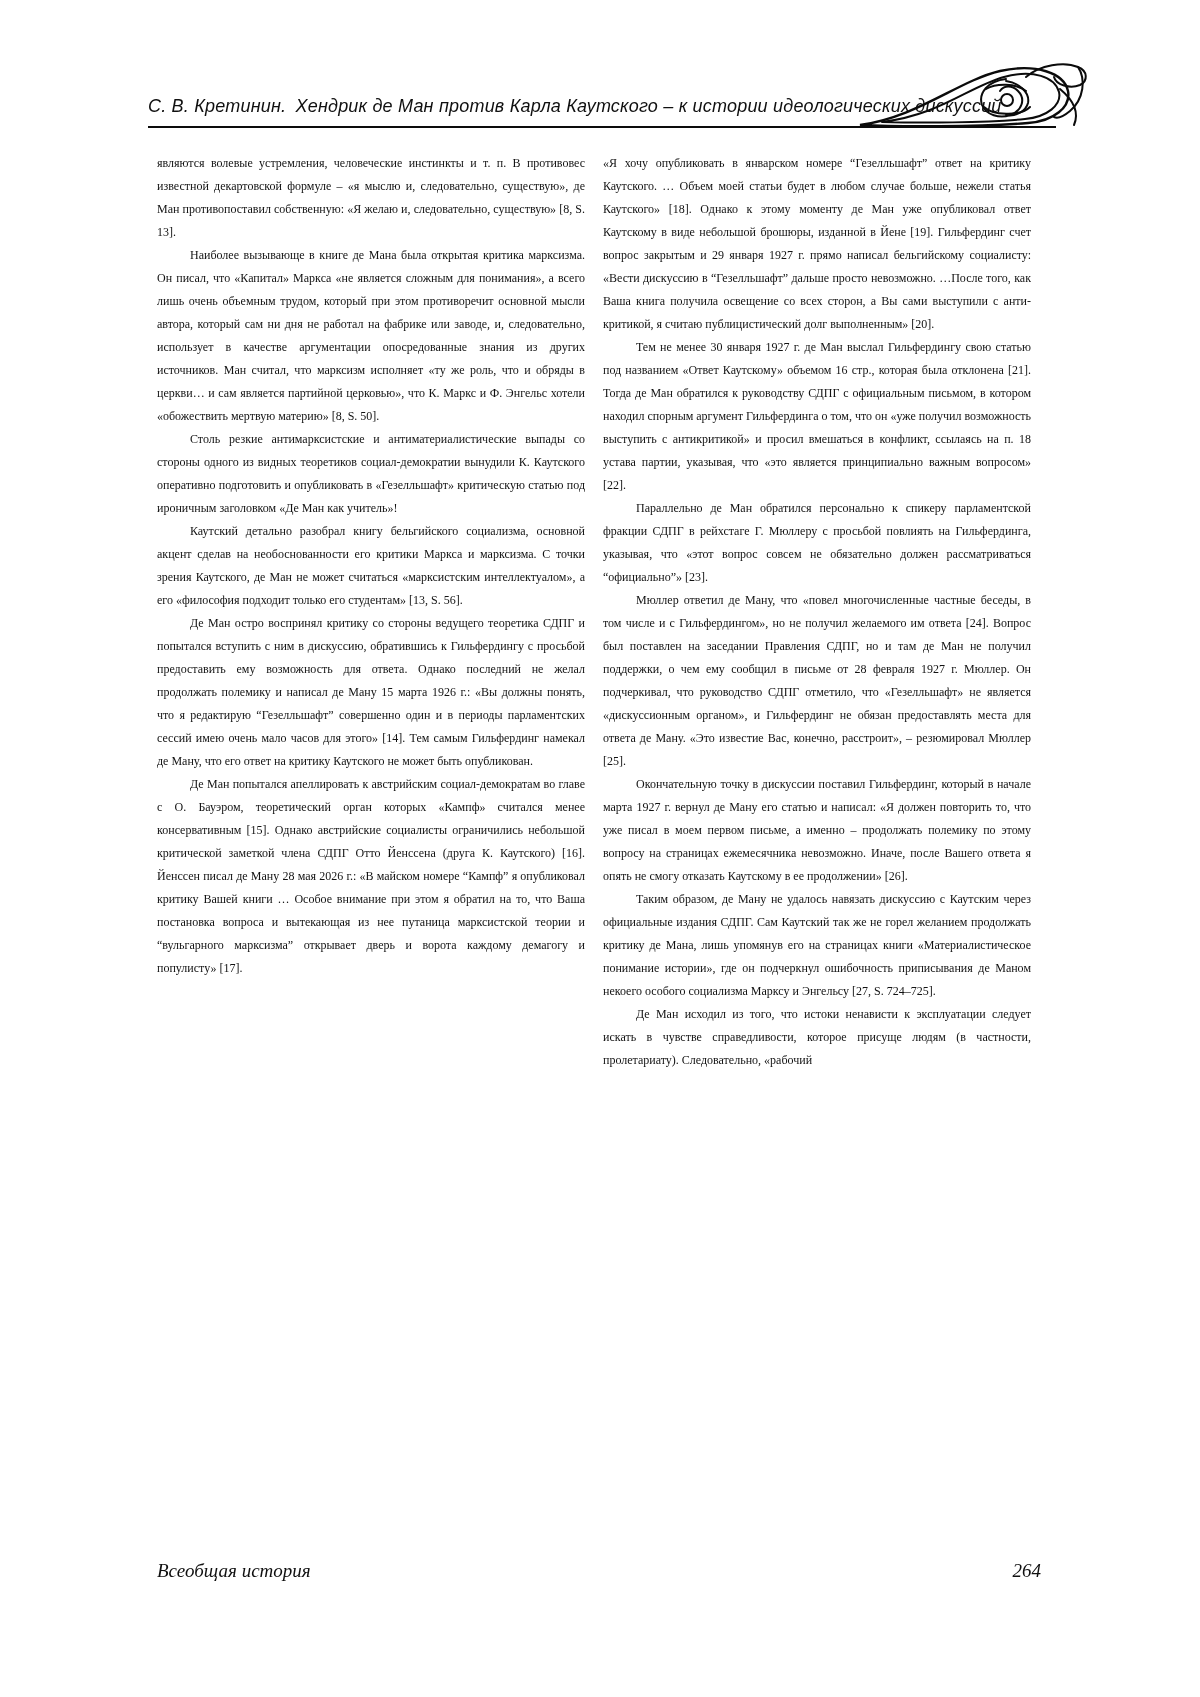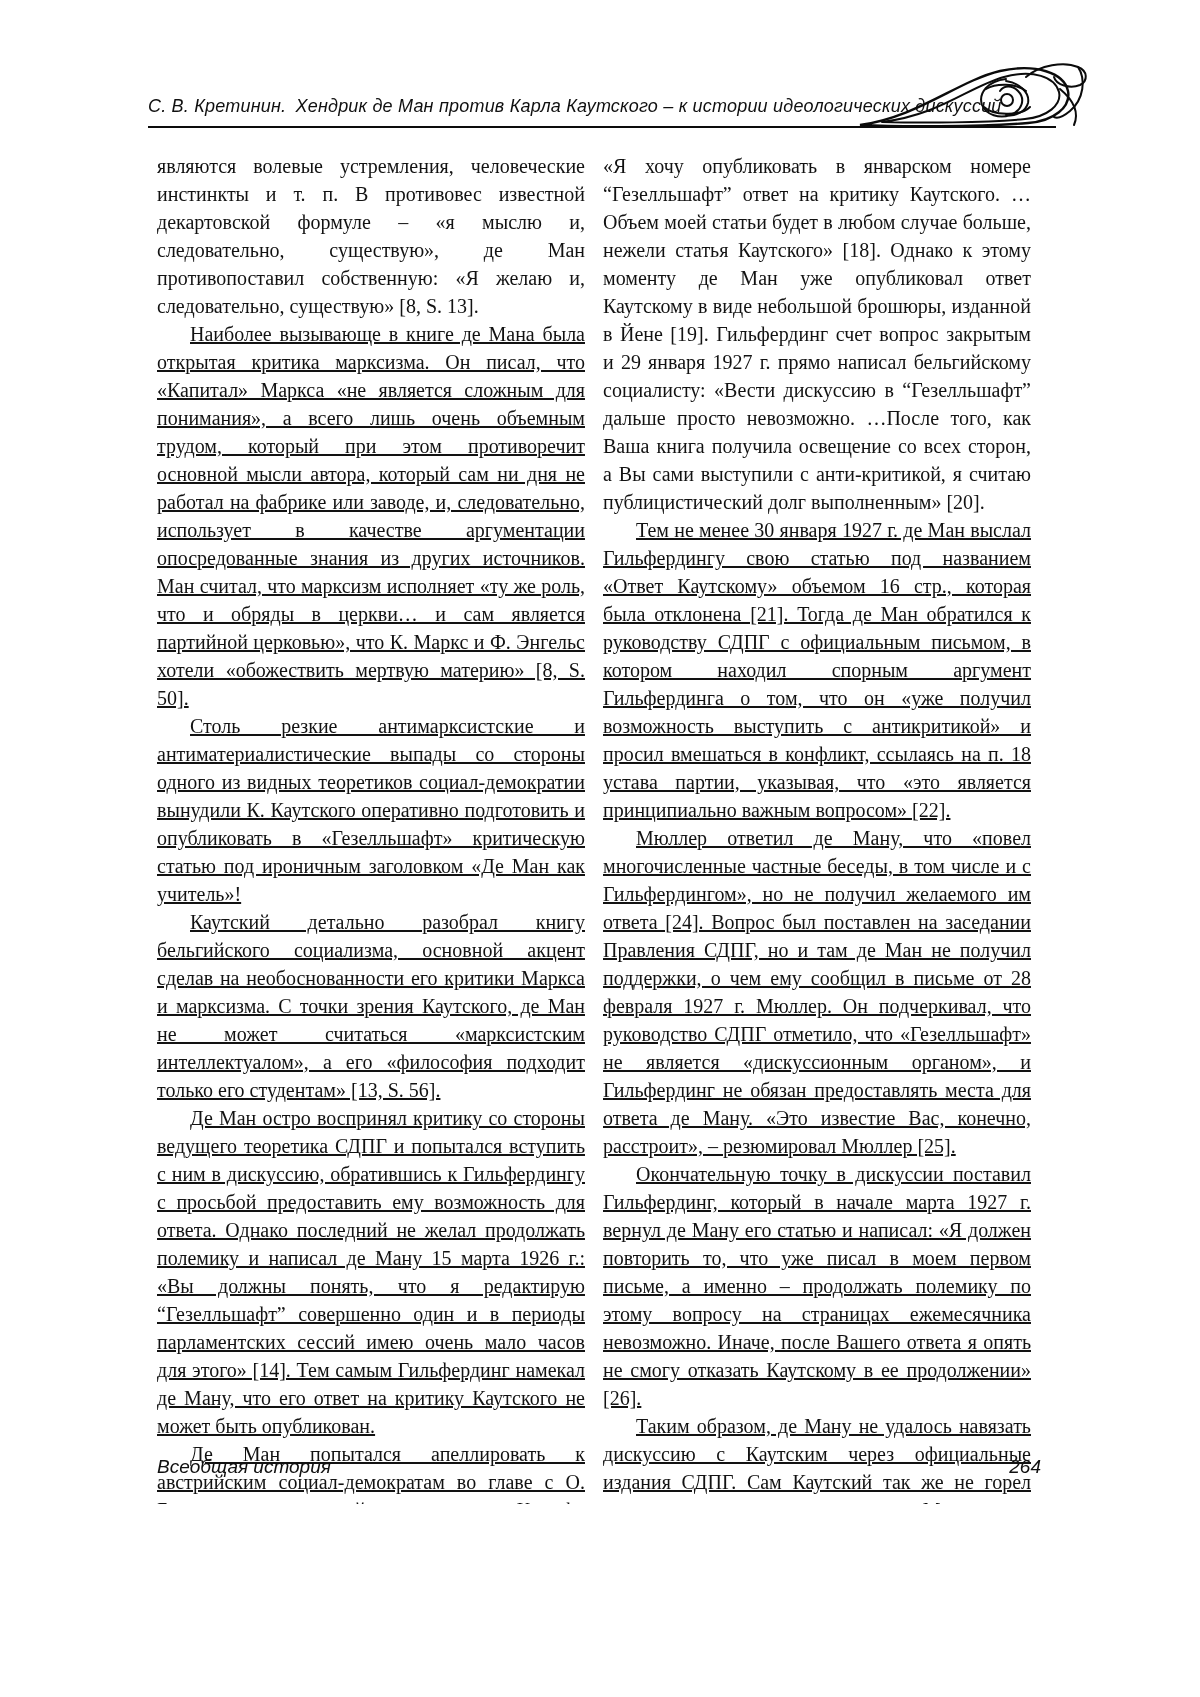--- a/index.html
+++ b/index.html
@@ -34,35 +34,35 @@
   
   .columns {
     position:absolute; left:157px; top:152px;
     width:874px;
     display:grid;
     grid-template-columns:428px 428px;
     column-gap:18px;
   }
   .col {
     font-family:"Liberation Serif", serif;
-    font-size:20px;
-    line-height:28px;
+    font-size:12px;
+    line-height:23px;
     text-align:justify;
     hyphens:auto; -webkit-hyphens:auto;
     max-height:1352px;
     overflow:hidden;
   }
   .para { margin:0; }
-  .para.indent { text-indent:33px;text-decoration:underline; }
+  .para.indent { text-indent:33px; }
   
   .ftr {
-    position:absolute; left:157px; top:1456px;
+    position:absolute; left:157px; top:1560px;
     width:884px;
     display:flex; justify-content:space-between; align-items:baseline;
-    font-family:Liberation Sans, sans-serif;
+    font-family:Liberation Serif, serif;
     font-style:italic;
     font-size:19px;
     color:#101010;
   }
 </style>
 </head>
 <body>
 
 <div class="page">
 
@@ -92,20 +92,21 @@
         <p class="para">являются волевые устремления, человеческие инстинкты и т. п. В противовес известной декартовской формуле – «я мыслю и, следовательно, существую», де Ман противопоставил собственную: «Я желаю и, следовательно, существую» [8, S. 13].</p>
         <p class="para indent">Наиболее вызывающе в книге де Мана была открытая критика марксизма. Он писал, что «Капитал» Маркса «не является сложным для понимания», а всего лишь очень объемным трудом, который при этом противоречит основной мысли автора, который сам ни дня не работал на фабрике или заводе, и, следовательно, использует в качестве аргументации опосредованные знания из других источников. Ман считал, что марксизм исполняет «ту же роль, что и обряды в церкви… и сам является партийной церковью», что К. Маркс и Ф. Энгельс хотели «обожествить мертвую материю» [8, S. 50].</p>
         <p class="para indent">Столь резкие антимарксистские и антиматериалистические выпады со стороны одного из видных теоретиков социал-демократии вынудили К. Каутского оперативно подготовить и опубликовать в «Гезелльшафт» критическую статью под ироничным заголовком «Де Ман как учитель»!</p>
         <p class="para indent">Каутский детально разобрал книгу бельгийского социализма, основной акцент сделав на необоснованности его критики Маркса и марксизма. С точки зрения Каутского, де Ман не может считаться «марксистским интеллектуалом», а его «философия подходит только его студентам» [13, S. 56].</p>
         <p class="para indent">Де Ман остро воспринял критику со стороны ведущего теоретика СДПГ и попытался вступить с ним в дискуссию, обратившись к Гильфердингу с просьбой предоставить ему возможность для ответа. Однако последний не желал продолжать полемику и написал де Ману 15 марта 1926 г.: «Вы должны понять, что я редактирую “Гезелльшафт” совершенно один и в периоды парламентских сессий имею очень мало часов для этого» [14]. Тем самым Гильфердинг намекал де Ману, что его ответ на критику Каутского не может быть опубликован.</p>
         <p class="para indent">Де Ман попытался апеллировать к австрийским социал-демократам во главе с О. Бауэром, теоретический орган которых «Кампф» считался менее консервативным [15]. Однако австрийские социалисты ограничились небольшой критической заметкой члена СДПГ Отто Йенссена (друга К. Каутского) [16]. Йенссен писал де Ману 28 мая 2026 г.: «В майском номере “Кампф” я опубликовал критику Вашей книги … Особое внимание при этом я обратил на то, что Ваша постановка вопроса и вытекающая из нее путаница марксистской теории и “вульгарного марксизма” открывает дверь и ворота каждому демагогу и популисту» [17].</p>
       </section>
     <section class="col" id="col-right">
         <p class="para">«Я хочу опубликовать в январском номере “Гезелльшафт” ответ на критику Каутского. … Объем моей статьи будет в любом случае больше, нежели статья Каутского» [18]. Однако к этому моменту де Ман уже опубликовал ответ Каутскому в виде небольшой брошюры, изданной в Йене [19]. Гильфердинг счет вопрос закрытым и 29 января 1927 г. прямо написал бельгийскому социалисту: «Вести дискуссию в “Гезелльшафт” дальше просто невозможно. …После того, как Ваша книга получила освещение со всех сторон, а Вы сами выступили с анти-критикой, я считаю публицистический долг выполненным» [20].</p>
         <p class="para indent">Тем не менее 30 января 1927 г. де Ман выслал Гильфердингу свою статью под названием «Ответ Каутскому» объемом 16 стр., которая была отклонена [21]. Тогда де Ман обратился к руководству СДПГ с официальным письмом, в котором находил спорным аргумент Гильфердинга о том, что он «уже получил возможность выступить с антикритикой» и просил вмешаться в конфликт, ссылаясь на п. 18 устава партии, указывая, что «это является принципиально важным вопросом» [22].</p>
+        <p class="para indent">Параллельно де Ман обратился персонально к спикеру парламентской фракции СДПГ в рейхстаге Г. Мюллеру с просьбой повлиять на Гильфердинга, указывая, что «этот вопрос совсем не обязательно должен рассматриваться “официально”» [23].</p>
         <p class="para indent">Мюллер ответил де Ману, что «повел многочисленные частные беседы, в том числе и с Гильфердингом», но не получил желаемого им ответа [24]. Вопрос был поставлен на заседании Правления СДПГ, но и там де Ман не получил поддержки, о чем ему сообщил в письме от 28 февраля 1927 г. Мюллер. Он подчеркивал, что руководство СДПГ отметило, что «Гезелльшафт» не является «дискуссионным органом», и Гильфердинг не обязан предоставлять места для ответа де Ману. «Это известие Вас, конечно, расстроит», – резюмировал Мюллер [25].</p>
         <p class="para indent">Окончательную точку в дискуссии поставил Гильфердинг, который в начале марта 1927 г. вернул де Ману его статью и написал: «Я должен повторить то, что уже писал в моем первом письме, а именно – продолжать полемику по этому вопросу на страницах ежемесячника невозможно. Иначе, после Вашего ответа я опять не смогу отказать Каутскому в ее продолжении» [26].</p>
         <p class="para indent">Таким образом, де Ману не удалось навязать дискуссию с Каутским через официальные издания СДПГ. Сам Каутский так же не горел желанием продолжать критику де Мана, лишь упомянув его на страницах книги «Материалистическое понимание истории», где он подчеркнул ошибочность приписывания де Маном некоего особого социализма Марксу и Энгельсу [27, S. 724–725].</p>
         <p class="para indent">Де Ман исходил из того, что истоки ненависти к эксплуатации следует искать в чувстве справедливости, которое присуще людям (в частности, пролетариату). Следовательно, «рабочий</p>
       </section>
   </main>
 
   <div class="ftr">
     <span class="section-name">Всеобщая история</span>
     <span class="page-number">264</span>

